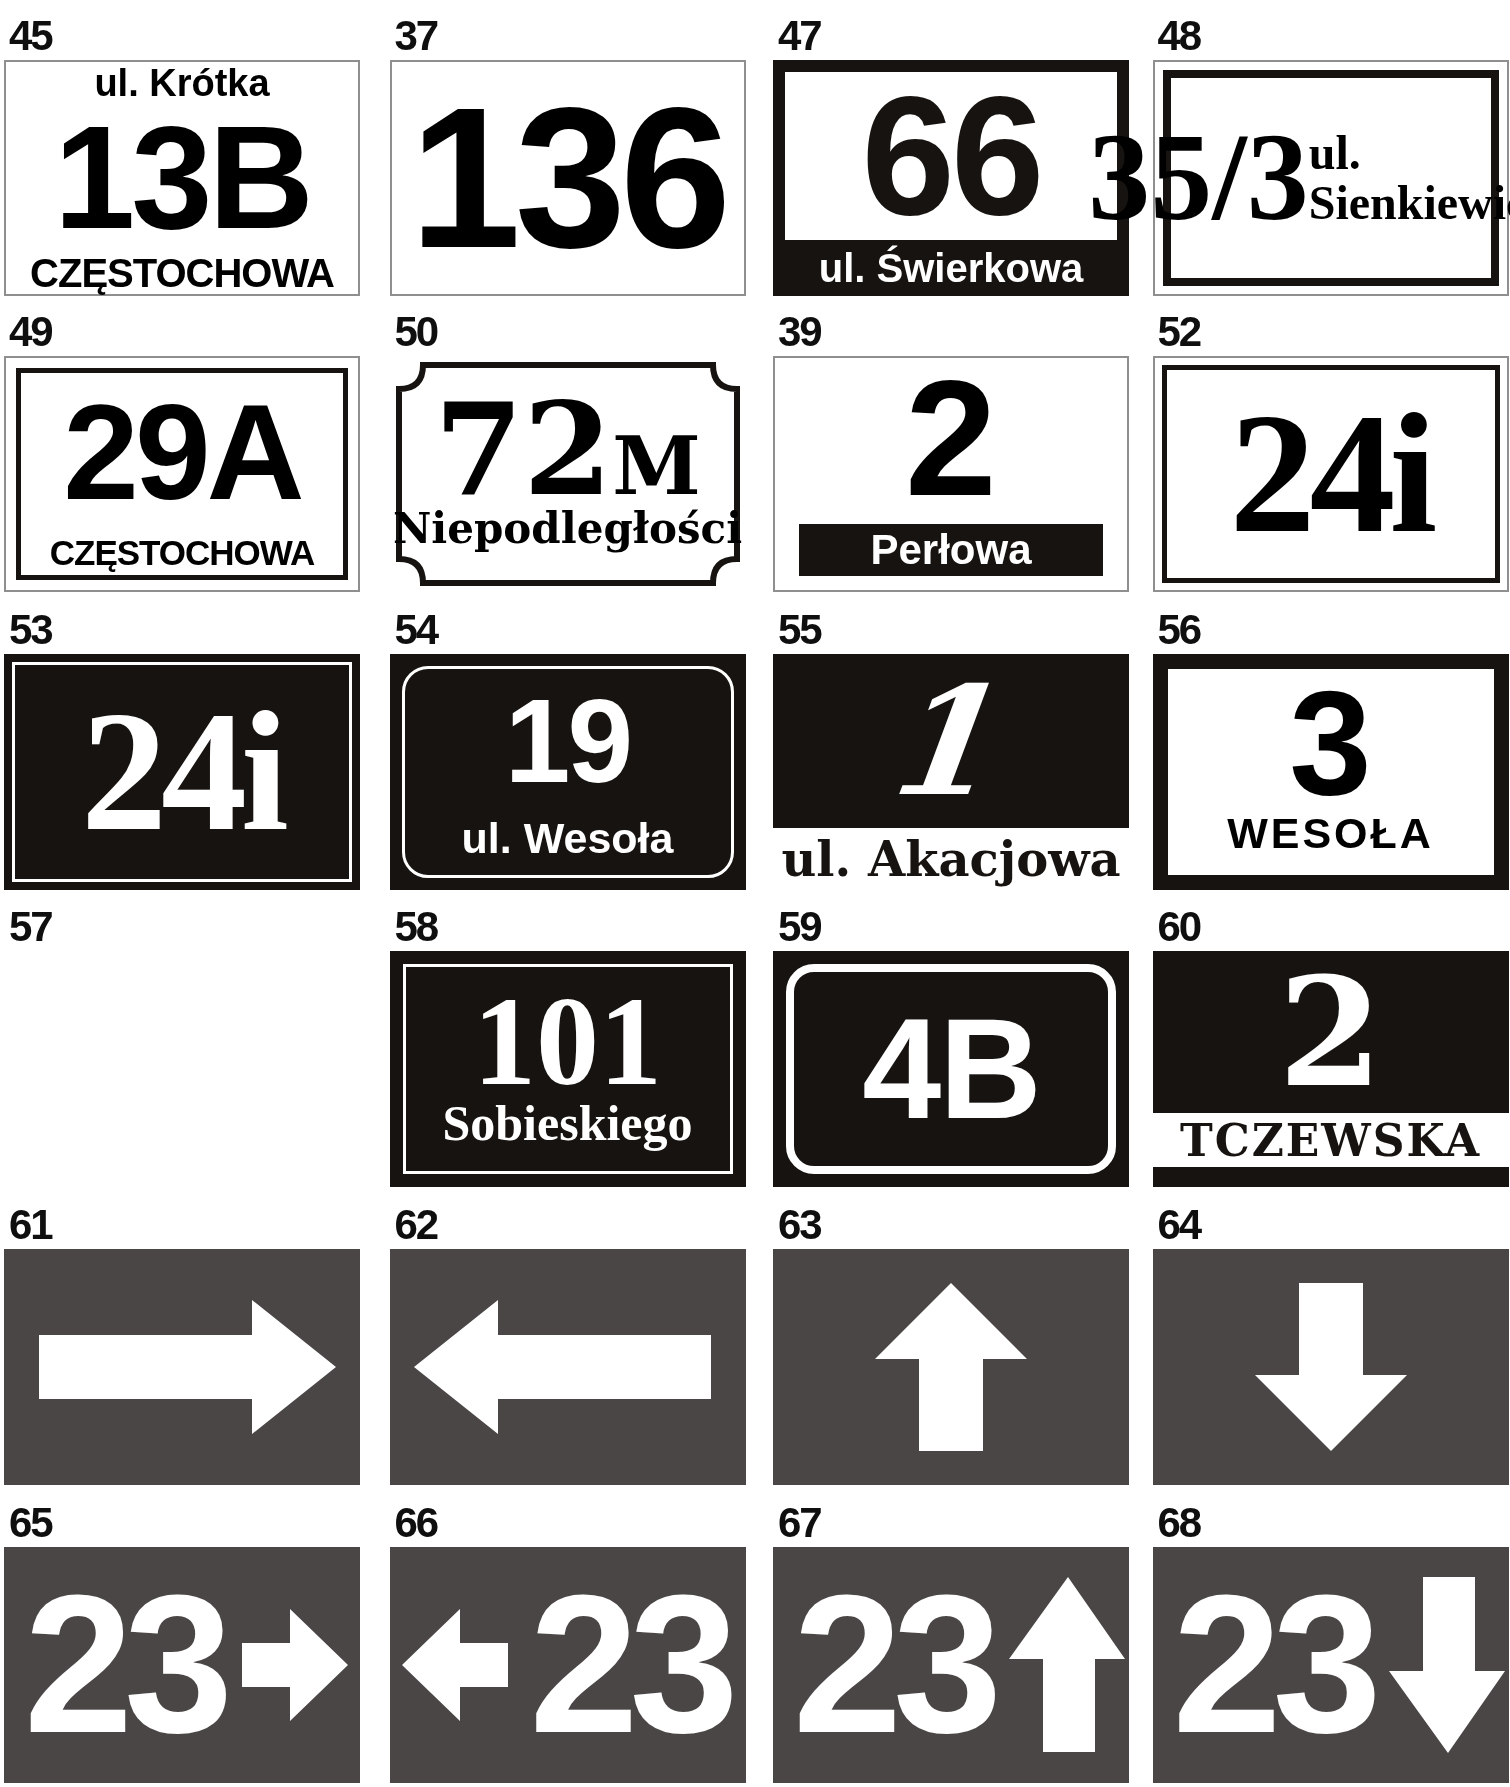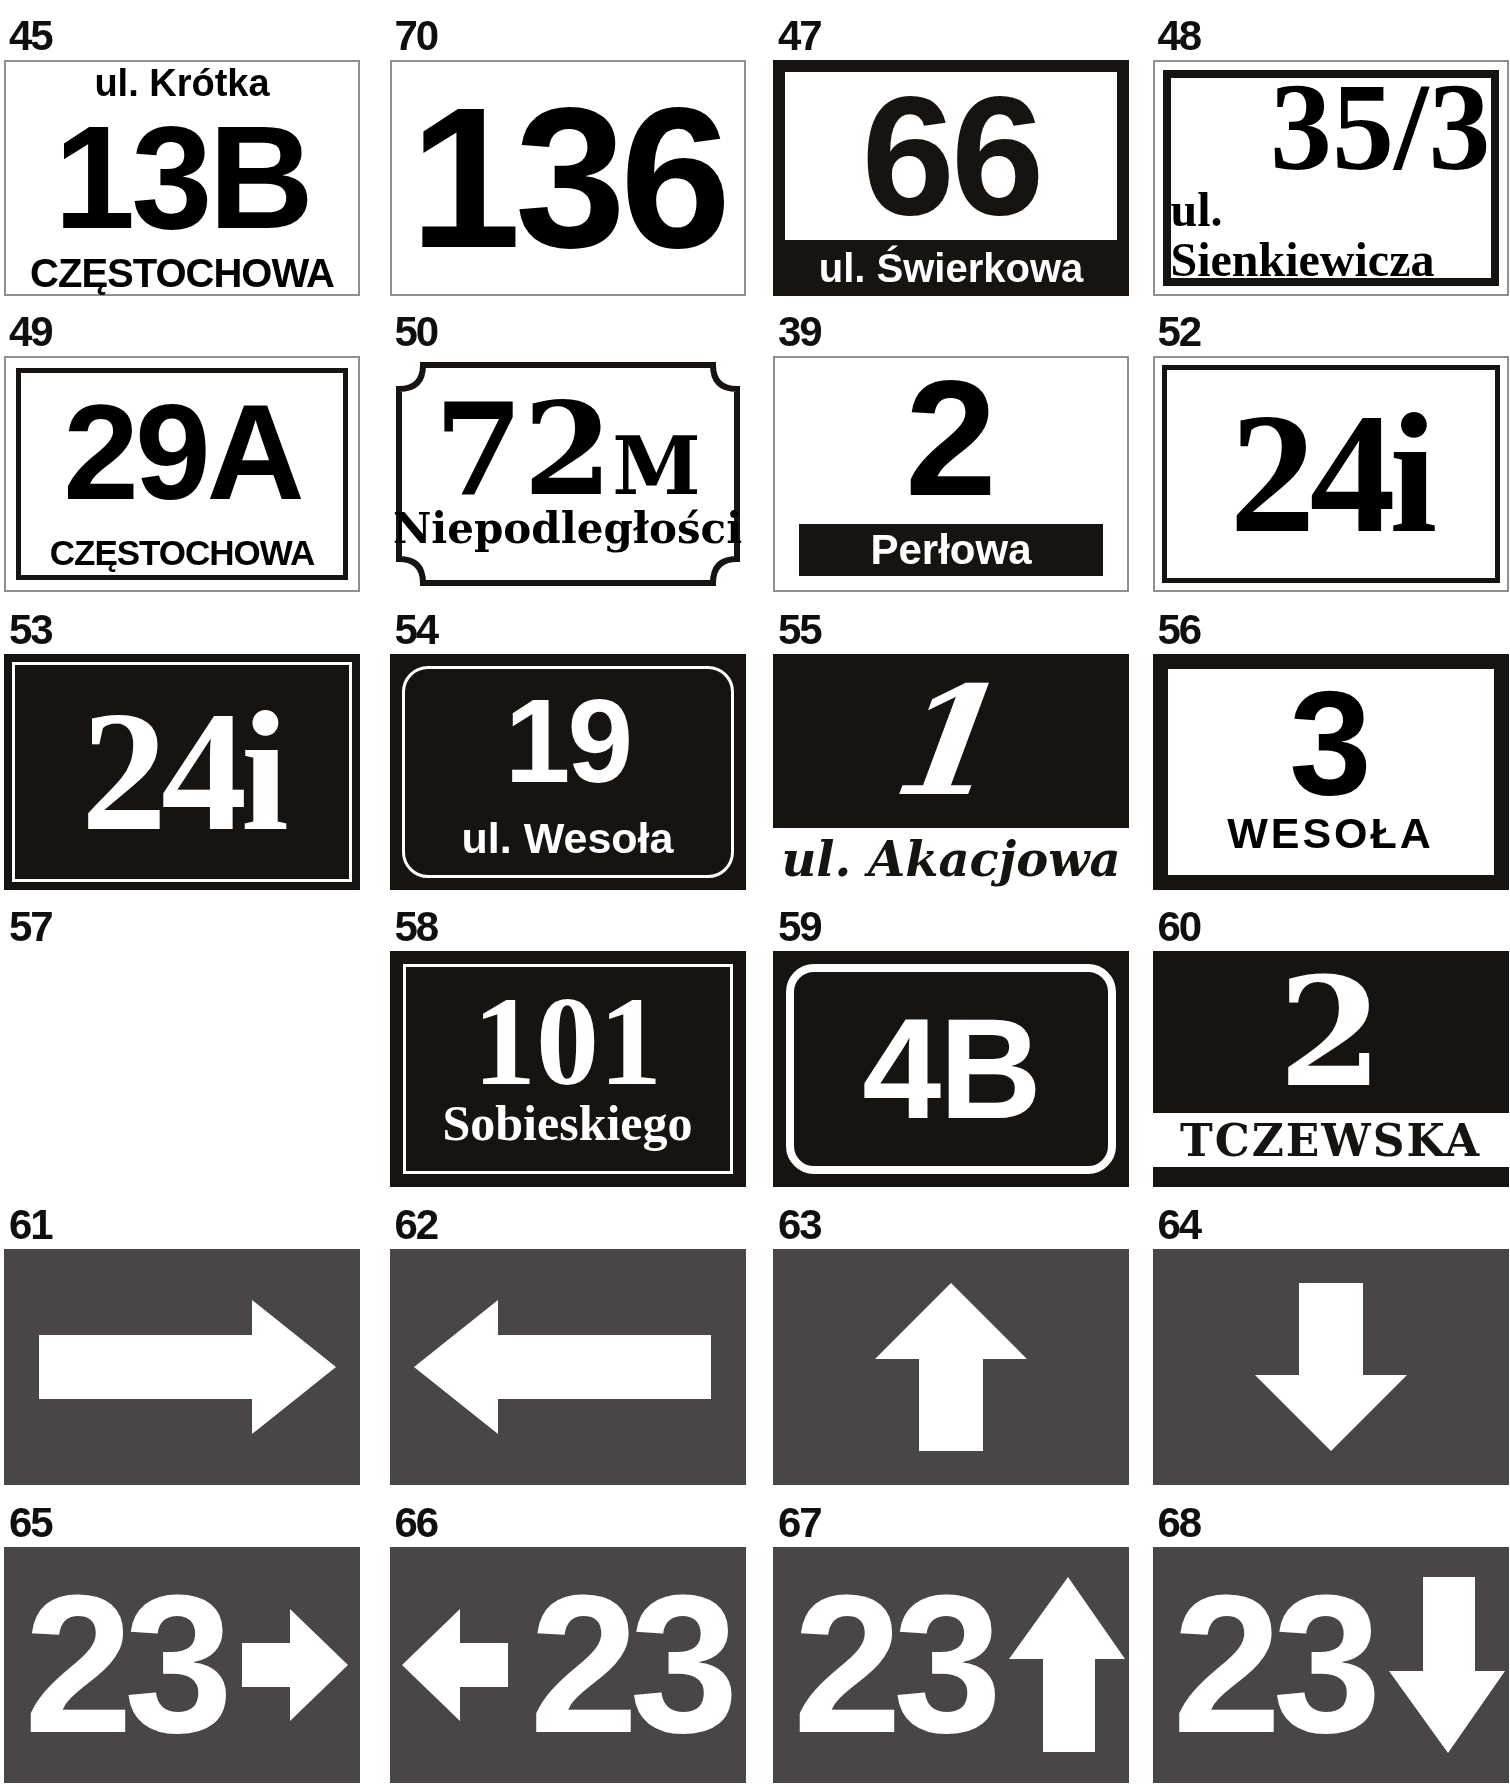--- a/index.html
+++ b/index.html
@@ -43,22 +43,22 @@
   
   .s47{background:var(--black);display:flex;flex-direction:column;color:#fff;}
   .s47 .white{margin:12px 12px 0 12px;flex:1;background:#fff;color:var(--black);
               display:flex;align-items:center;justify-content:center;
               font-weight:bold;font-size:168px;letter-spacing:-4px;line-height:0.92;overflow:hidden;}
   .s47 .bar{height:56px;display:flex;align-items:center;justify-content:center;
             font-weight:bold;font-size:40px;}
 
   
   .s48{border:2px solid var(--bordergray);padding:8px;}
-  .s48 .inner{border:8px solid var(--black);height:100%;display:flex;flex-direction:column;
-              align-items:flex-end;justify-content:center;font-family:var(--serif);font-weight:bold;}
+  .s48 .inner{border:8px solid var(--black);height:100%;display:flex;flex-direction:row;
+              align-items:center;justify-content:center;font-family:var(--serif);font-weight:bold;}
   .s48 .num{font-size:124px;line-height:0.92;}
   .s48 .street{font-size:48px;line-height:1.05;}
 
   
   .s49{border:2px solid var(--bordergray);padding:10px;}
   .s49 .inner{border:5px solid var(--black);height:100%;display:flex;flex-direction:column;}
   .s49 .num{flex:1;display:flex;align-items:center;justify-content:center;
             font-weight:bold;font-size:136px;letter-spacing:-4px;line-height:1;}
   .s49 .city{height:44px;display:flex;align-items:center;justify-content:center;
              font-weight:bold;font-size:35px;letter-spacing:-1px;}
@@ -99,21 +99,21 @@
   .s54 .num{flex:1;display:flex;align-items:center;justify-content:center;
             font-size:118px;letter-spacing:-3px;line-height:1;}
   .s54 .street{font-size:43px;margin-bottom:12px;}
 
   
   .s55{display:flex;flex-direction:column;background:var(--black);}
   .s55 .num{flex:1;display:flex;align-items:center;justify-content:center;color:#fff;
             font-family:var(--slab);font-weight:bold;font-style:italic;font-size:150px;
             line-height:0.9;transform:skewX(-10deg);}
   .s55 .strip{height:62px;background:#fff;display:flex;align-items:center;justify-content:center;
-              font-family:var(--slab);font-weight:bold;font-style:italic;font-size:48px;
+              font-family:var(--slab);font-weight:bold;font-size:48px;
               color:var(--black);}
 
   
   .s56{background:#fff;border:15px solid var(--black);display:flex;flex-direction:column;
        align-items:center;justify-content:center;font-weight:bold;}
   .s56 .num{font-size:148px;line-height:0.78;}
   .s56 .street{font-size:43px;letter-spacing:3px;margin-top:8px;}
 
   
   .s57{background:var(--black);color:#fff;display:flex;flex-direction:column;}
@@ -163,21 +163,21 @@
     <div class="sign s45">
       <div class="top">ul. Krótka</div>
       <div class="rule"></div>
       <div class="mid">13B</div>
       <div class="rule"></div>
       <div class="bot">CZĘSTOCHOWA</div>
     </div>
   </div>
 
   <div class="cell">
-    <div class="cat-num">70</div>
+    <div class="cat-num">37</div>
     <div class="sign s46">
       <span>136</span>
     </div>
   </div>
 
   <div class="cell">
     <div class="cat-num">47</div>
     <div class="sign s47">
       <div class="white">66</div>
       <div class="bar">ul. Świerkowa</div>

